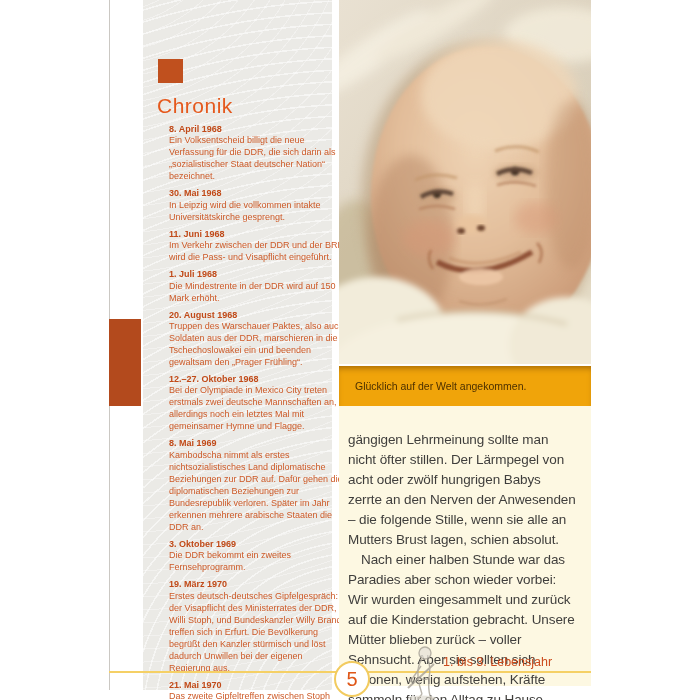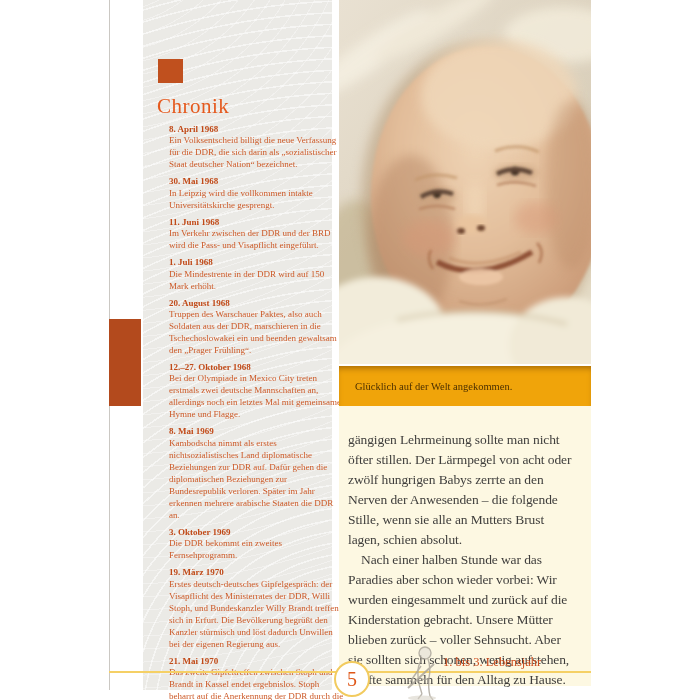--- a/index.html
+++ b/index.html
@@ -1,18 +1,18 @@
 <!DOCTYPE html>
 <html><head>
 <meta charset="utf-8">
 <style>
   html,body{margin:0;padding:0;background:#ffffff;}
   .canvas{
     position:relative;width:700px;height:700px;background:#ffffff;overflow:hidden;
-    font-family:Liberation Serif, serif;
+    font-family:Liberation Sans, sans-serif;
   }
   
   .left-rule{position:absolute;left:109px;top:0;width:1px;height:690px;background:#cbc8c3;}
   .rust-tab{position:absolute;left:109px;top:319px;width:32px;height:87px;background:#b34a1d;z-index:4;}
   
   .sidebar{
     position:absolute;left:143px;top:0;width:189px;height:690px;
     background-color:#ebeae6;
     background-image:
       repeating-radial-gradient(circle at 115% 105%, rgba(255,255,255,0) 0 10px, rgba(255,255,255,.55) 10px 11.5px),

